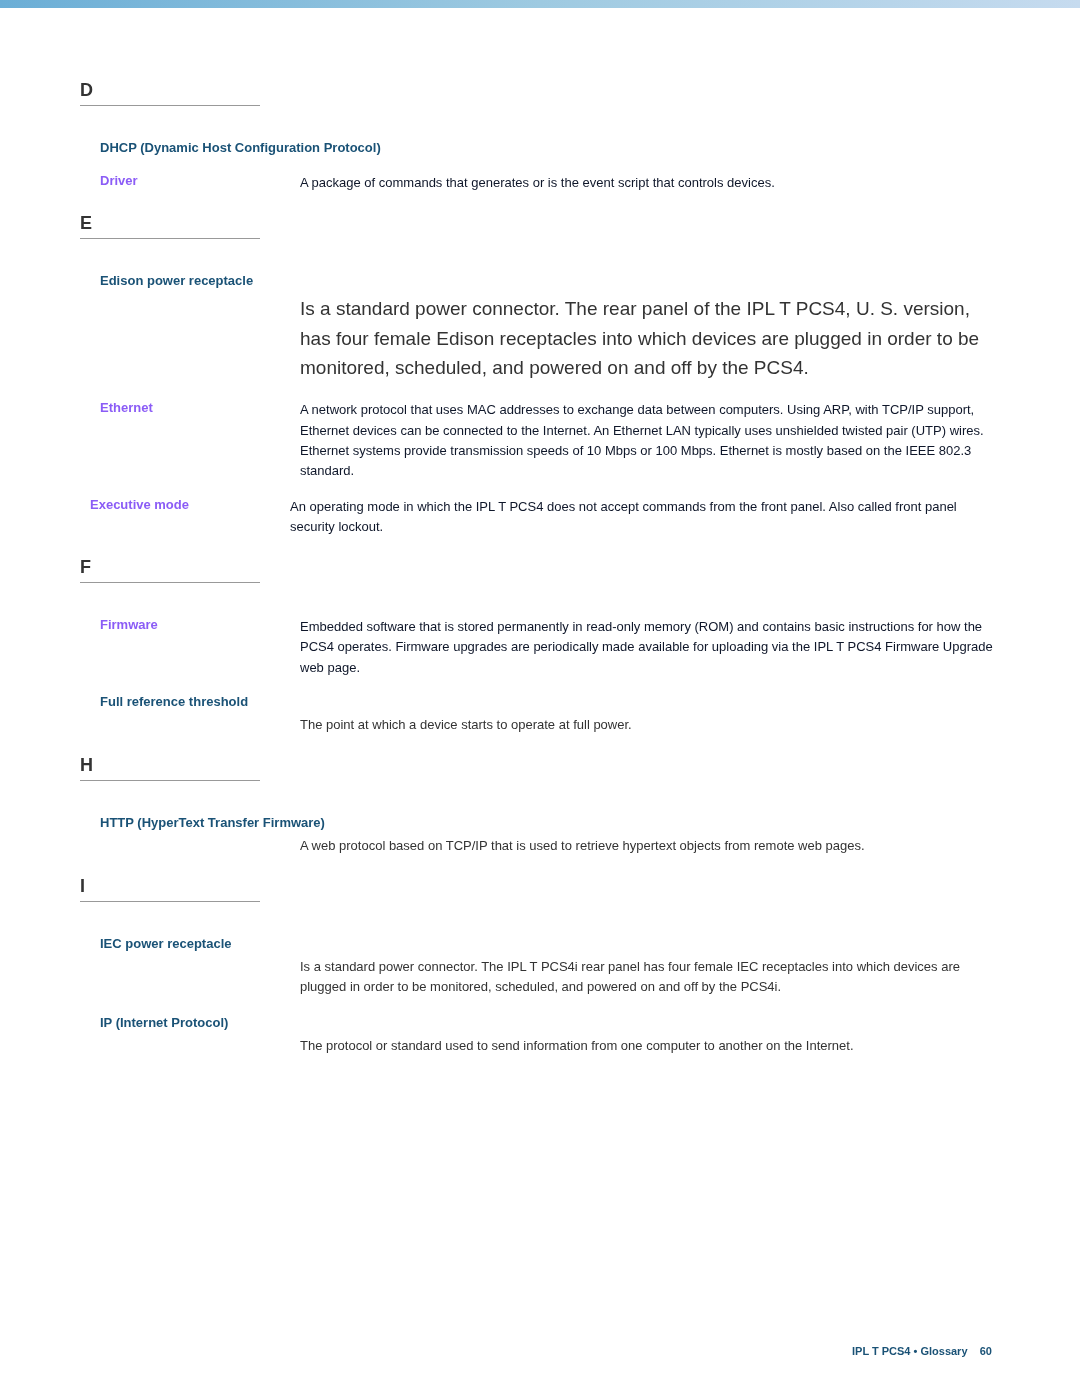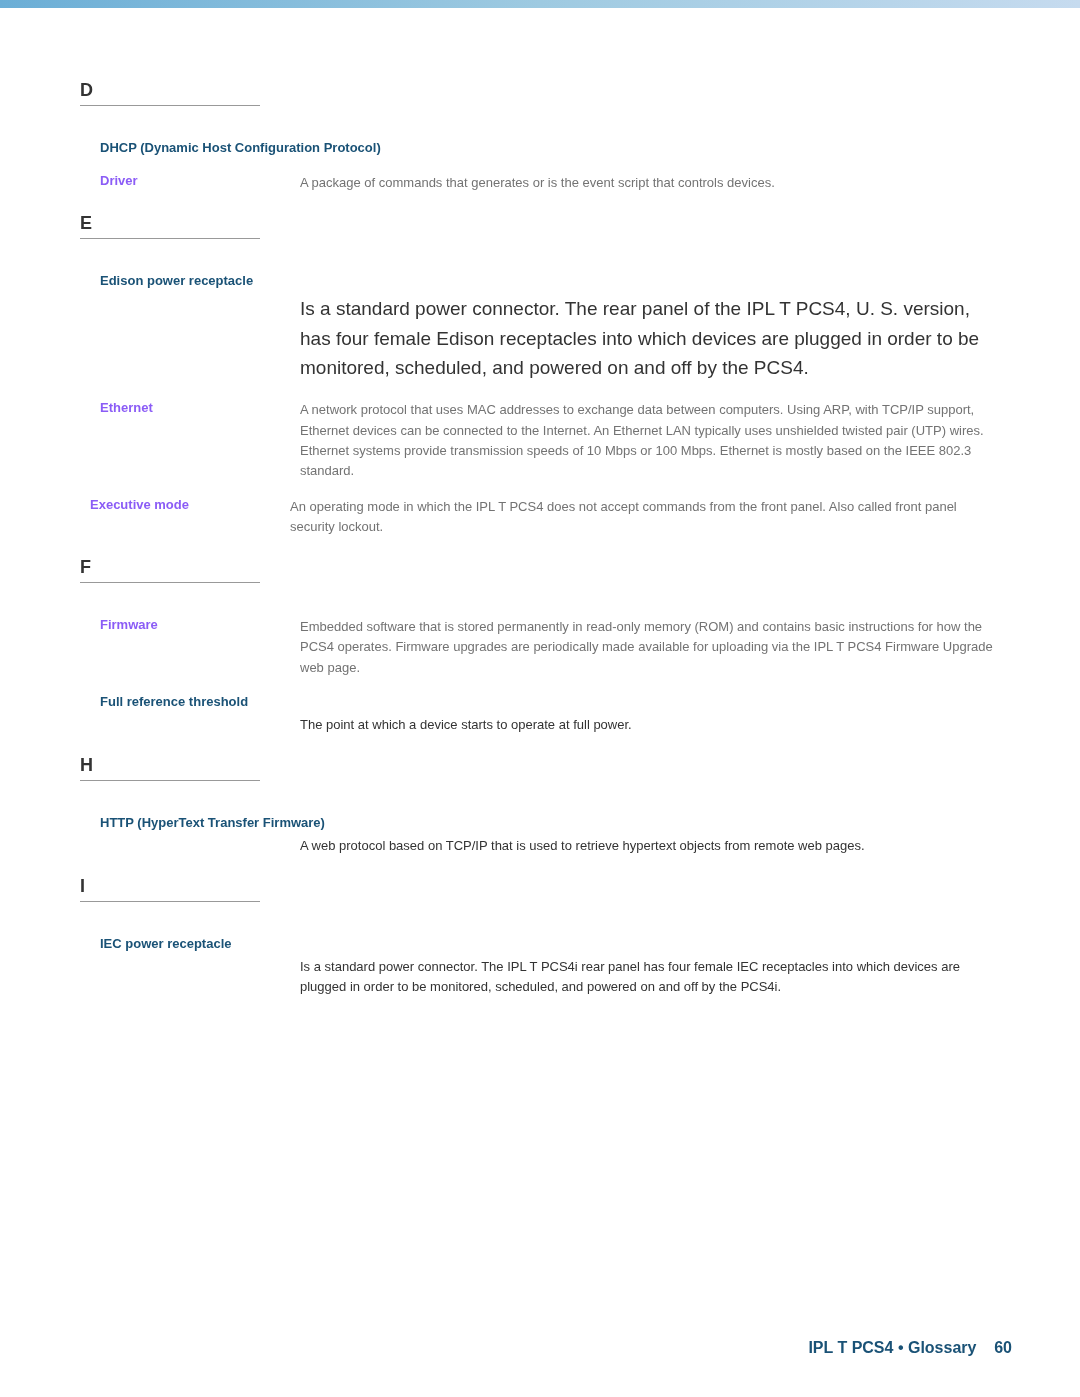--- a/index.html
+++ b/index.html
@@ -78,29 +78,29 @@
       color: #8b5cf6;
       font-size: 13px;
       min-width: 200px;
       max-width: 200px;
       flex-shrink: 0;
     }
 
     .entry-row .def-col {
       flex: 1;
       font-size: 13px;
-      color: #737373;
+      color: #0f172a;
       line-height: 1.55;
     }
 
     .footer {
       position: absolute;
       bottom: 40px;
-      right: 68px;
-      font-size: 16px;
+      right: 88px;
+      font-size: 11px;
       color: #1a5276;
       font-weight: bold;
     }
 
     .footer-text {
       color: #1a5276;
     }
 
     .content-area {
       margin-top: 20px;
@@ -203,20 +203,26 @@
         <hr class="section-divider">
       </div>
 
       <div class="inline-term-def">
         <div class="glossary-term-block">
           <span class="term-label">IEC power receptacle</span>
         </div>
         <div style="margin-left: 220px; font-size: 13px; color: #333333; line-height: 1.55;">Is a standard power connector. The IPL T PCS4i rear panel has four female IEC receptacles into which devices are plugged in order to be monitored, scheduled, and powered on and off by the PCS4i.</div>
       </div>
 
+      <div class="inline-term-def">
+        <div class="glossary-term-block">
+          <span class="term-label">IP (Internet Protocol)</span>
+        </div>
+        <div style="margin-left: 220px; font-size: 13px; color: #333333; line-height: 1.55;">The protocol or standard used to send information from one computer to another on the Internet.</div>
+      </div>
     </div>
 
   </div>
 
   <div class="footer">
     <span class="footer-text">
       <span>IPL T PCS4 • Glossary</span>&nbsp;&nbsp;&nbsp;&nbsp;<span>60</span>
     </span>
   </div>
 

